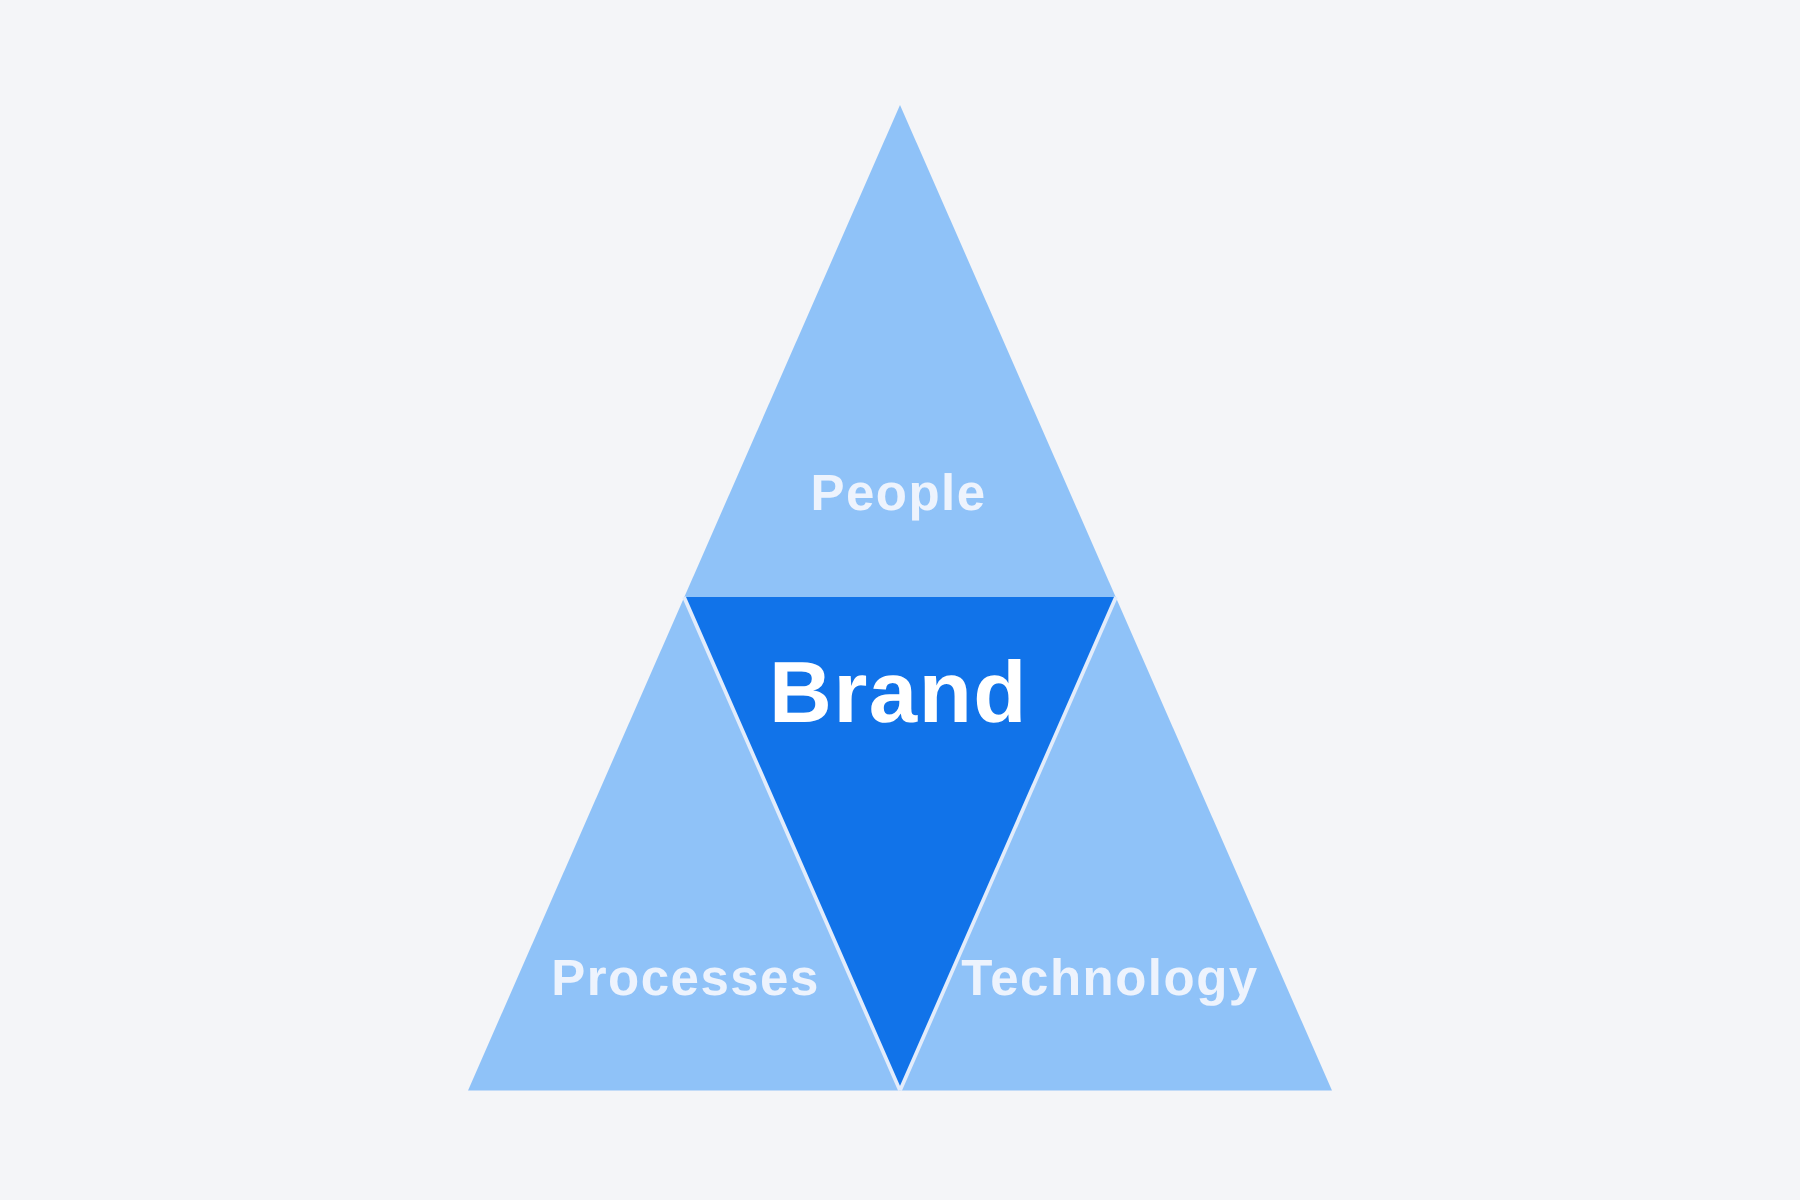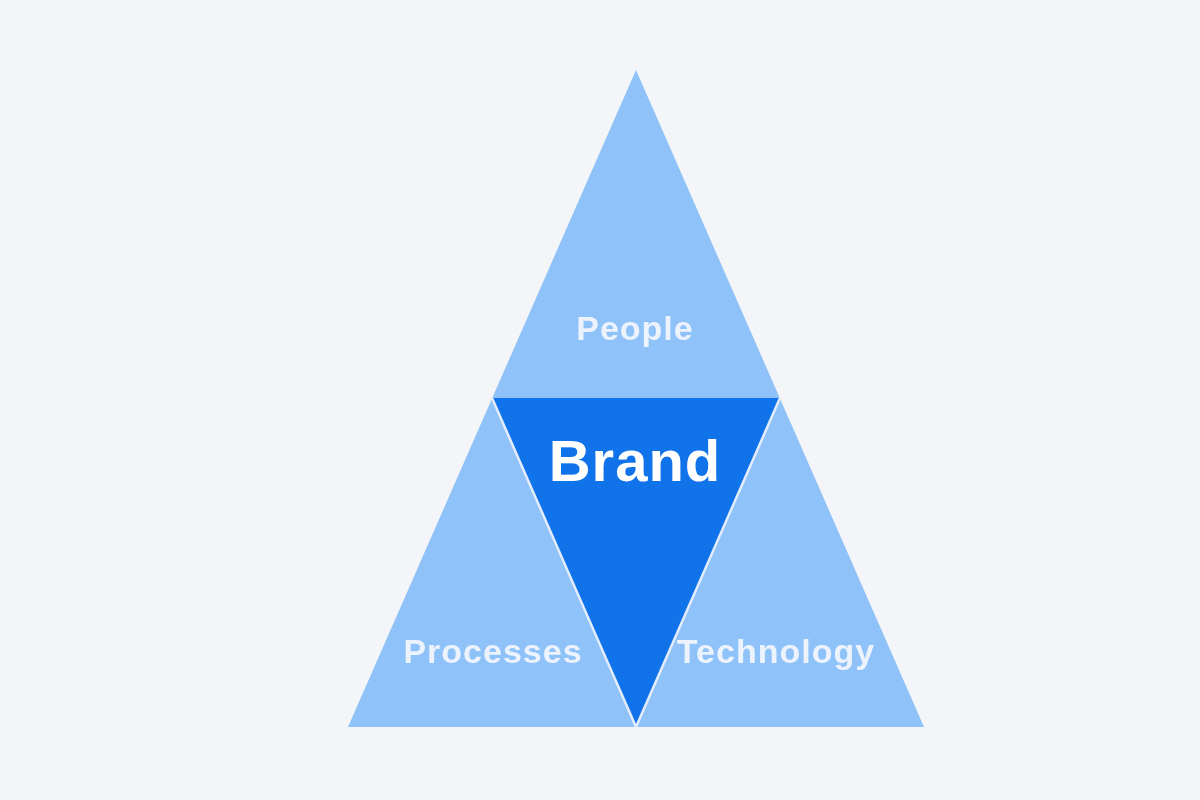--- a/index.html
+++ b/index.html
@@ -8,21 +8,20 @@
     width: 1200px;
     height: 800px;
     overflow: hidden;
     background: #f4f5f8;
     font-family: "Liberation Sans", sans-serif;
   }
   .stage {
     position: relative;
     width: 1056px;
     height: 800px;
-    margin-left: 36px;
   }
   svg { display: block; }
   .seg-label {
     font-family: "Liberation Sans", "DejaVu Sans", sans-serif;
     font-weight: bold;
     font-size: 34px;
     letter-spacing: 1px;
     text-anchor: middle;
   }
   .center-label {

